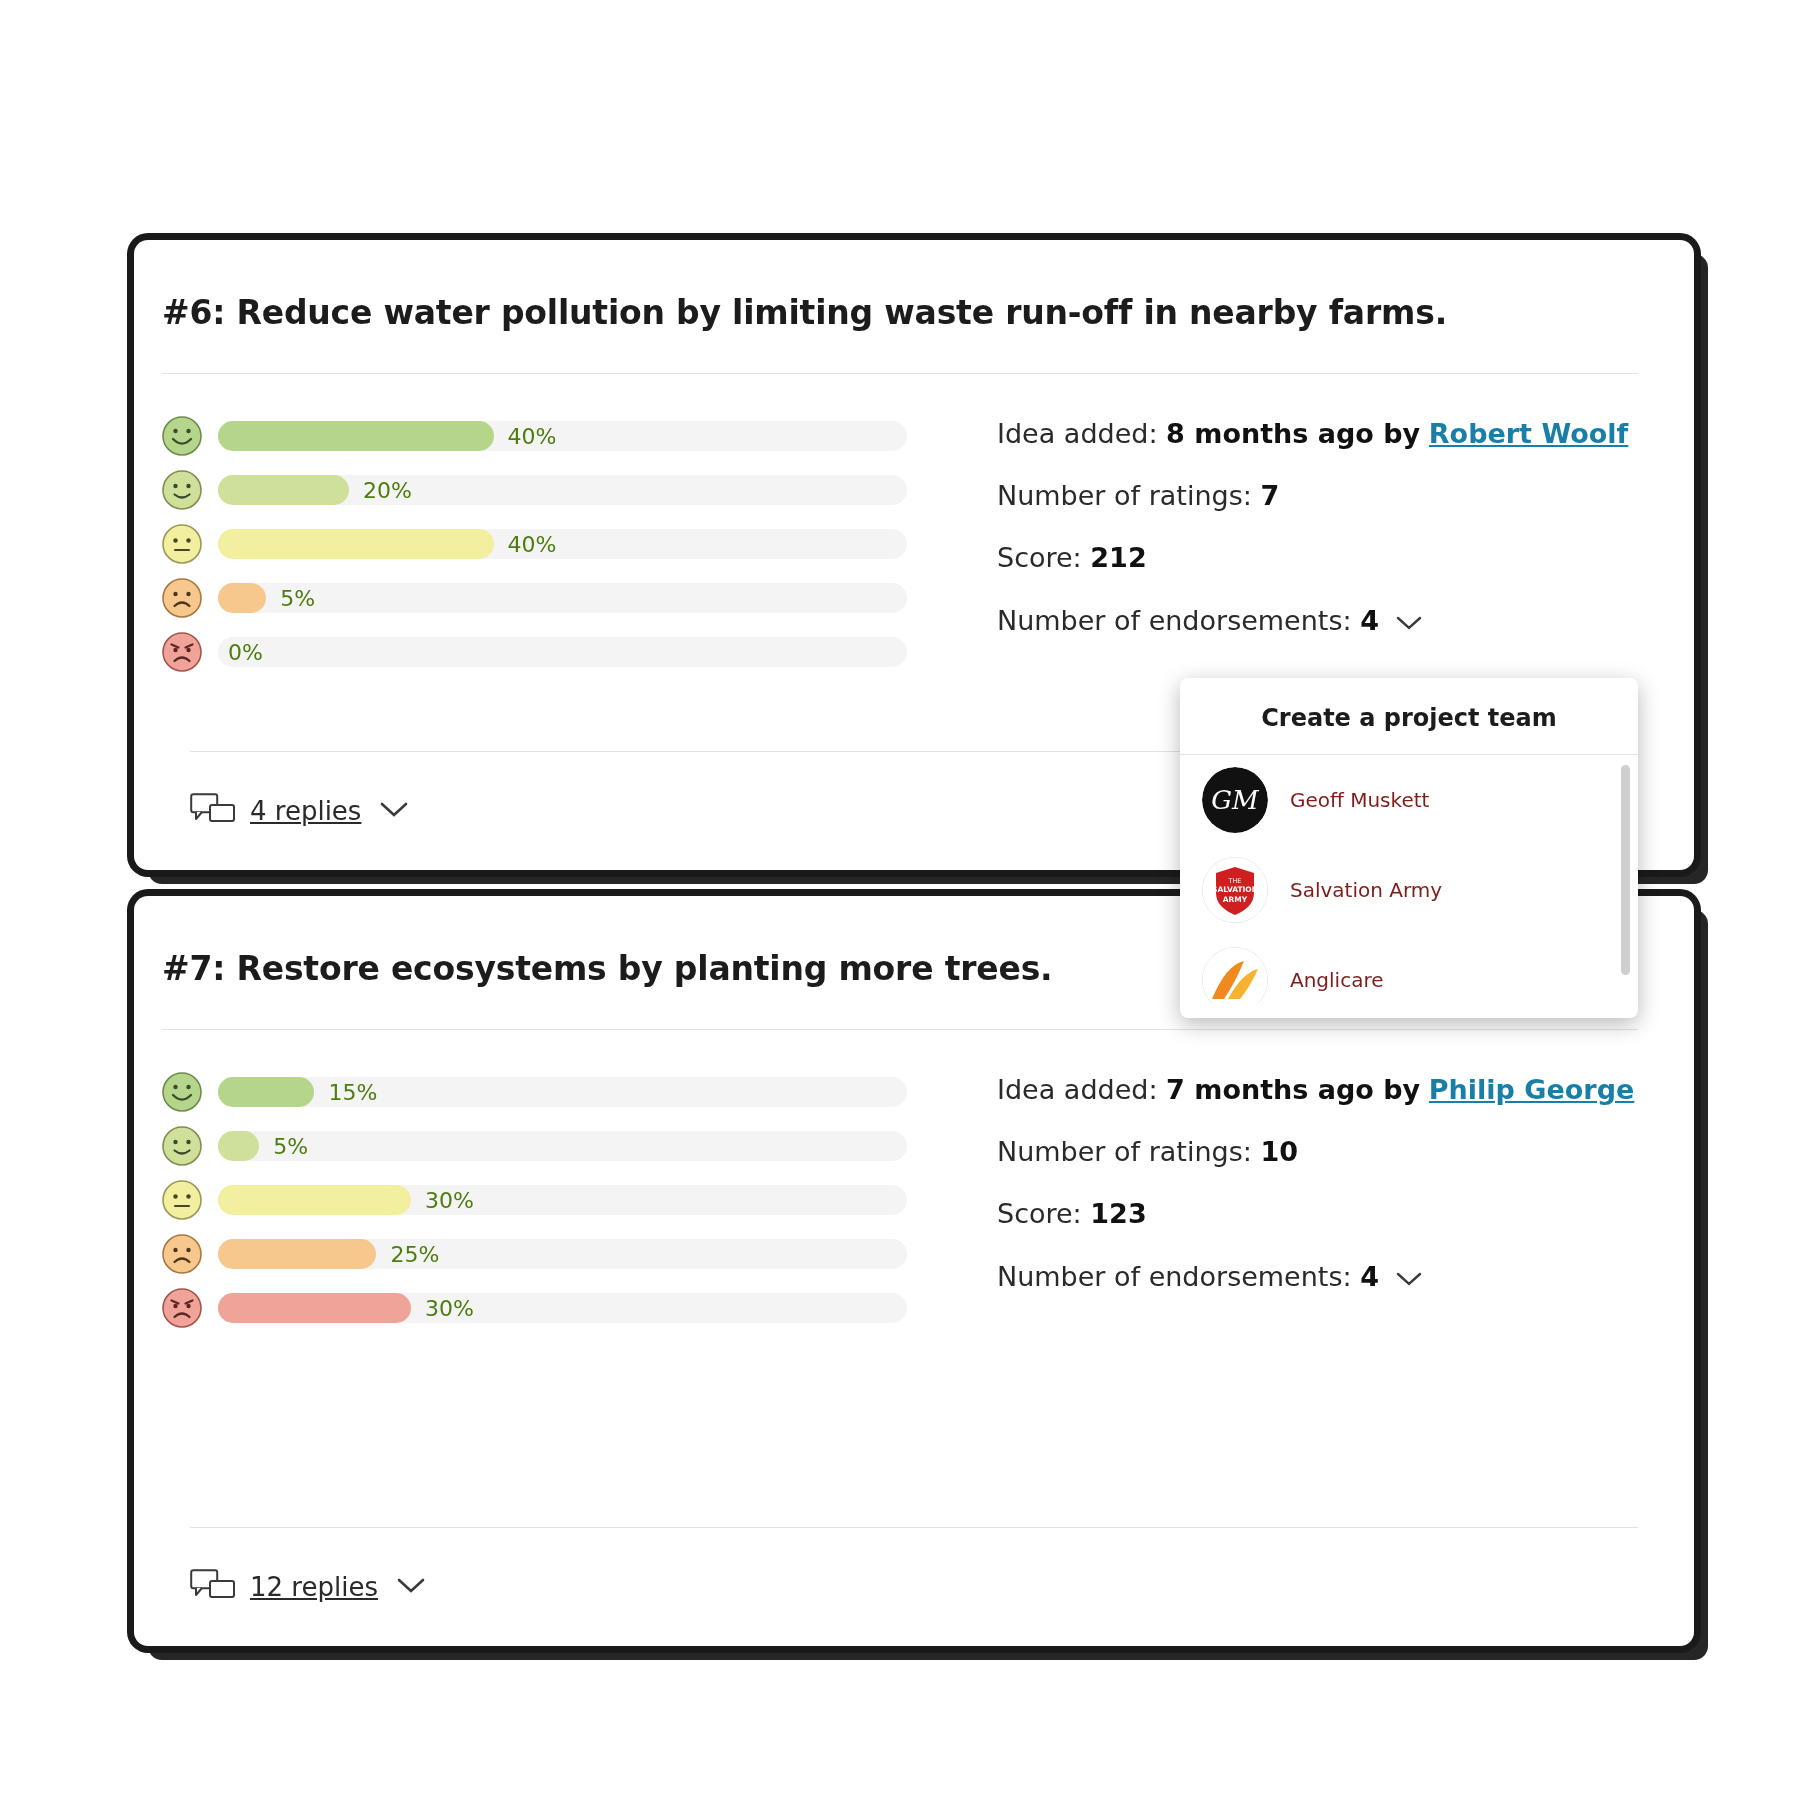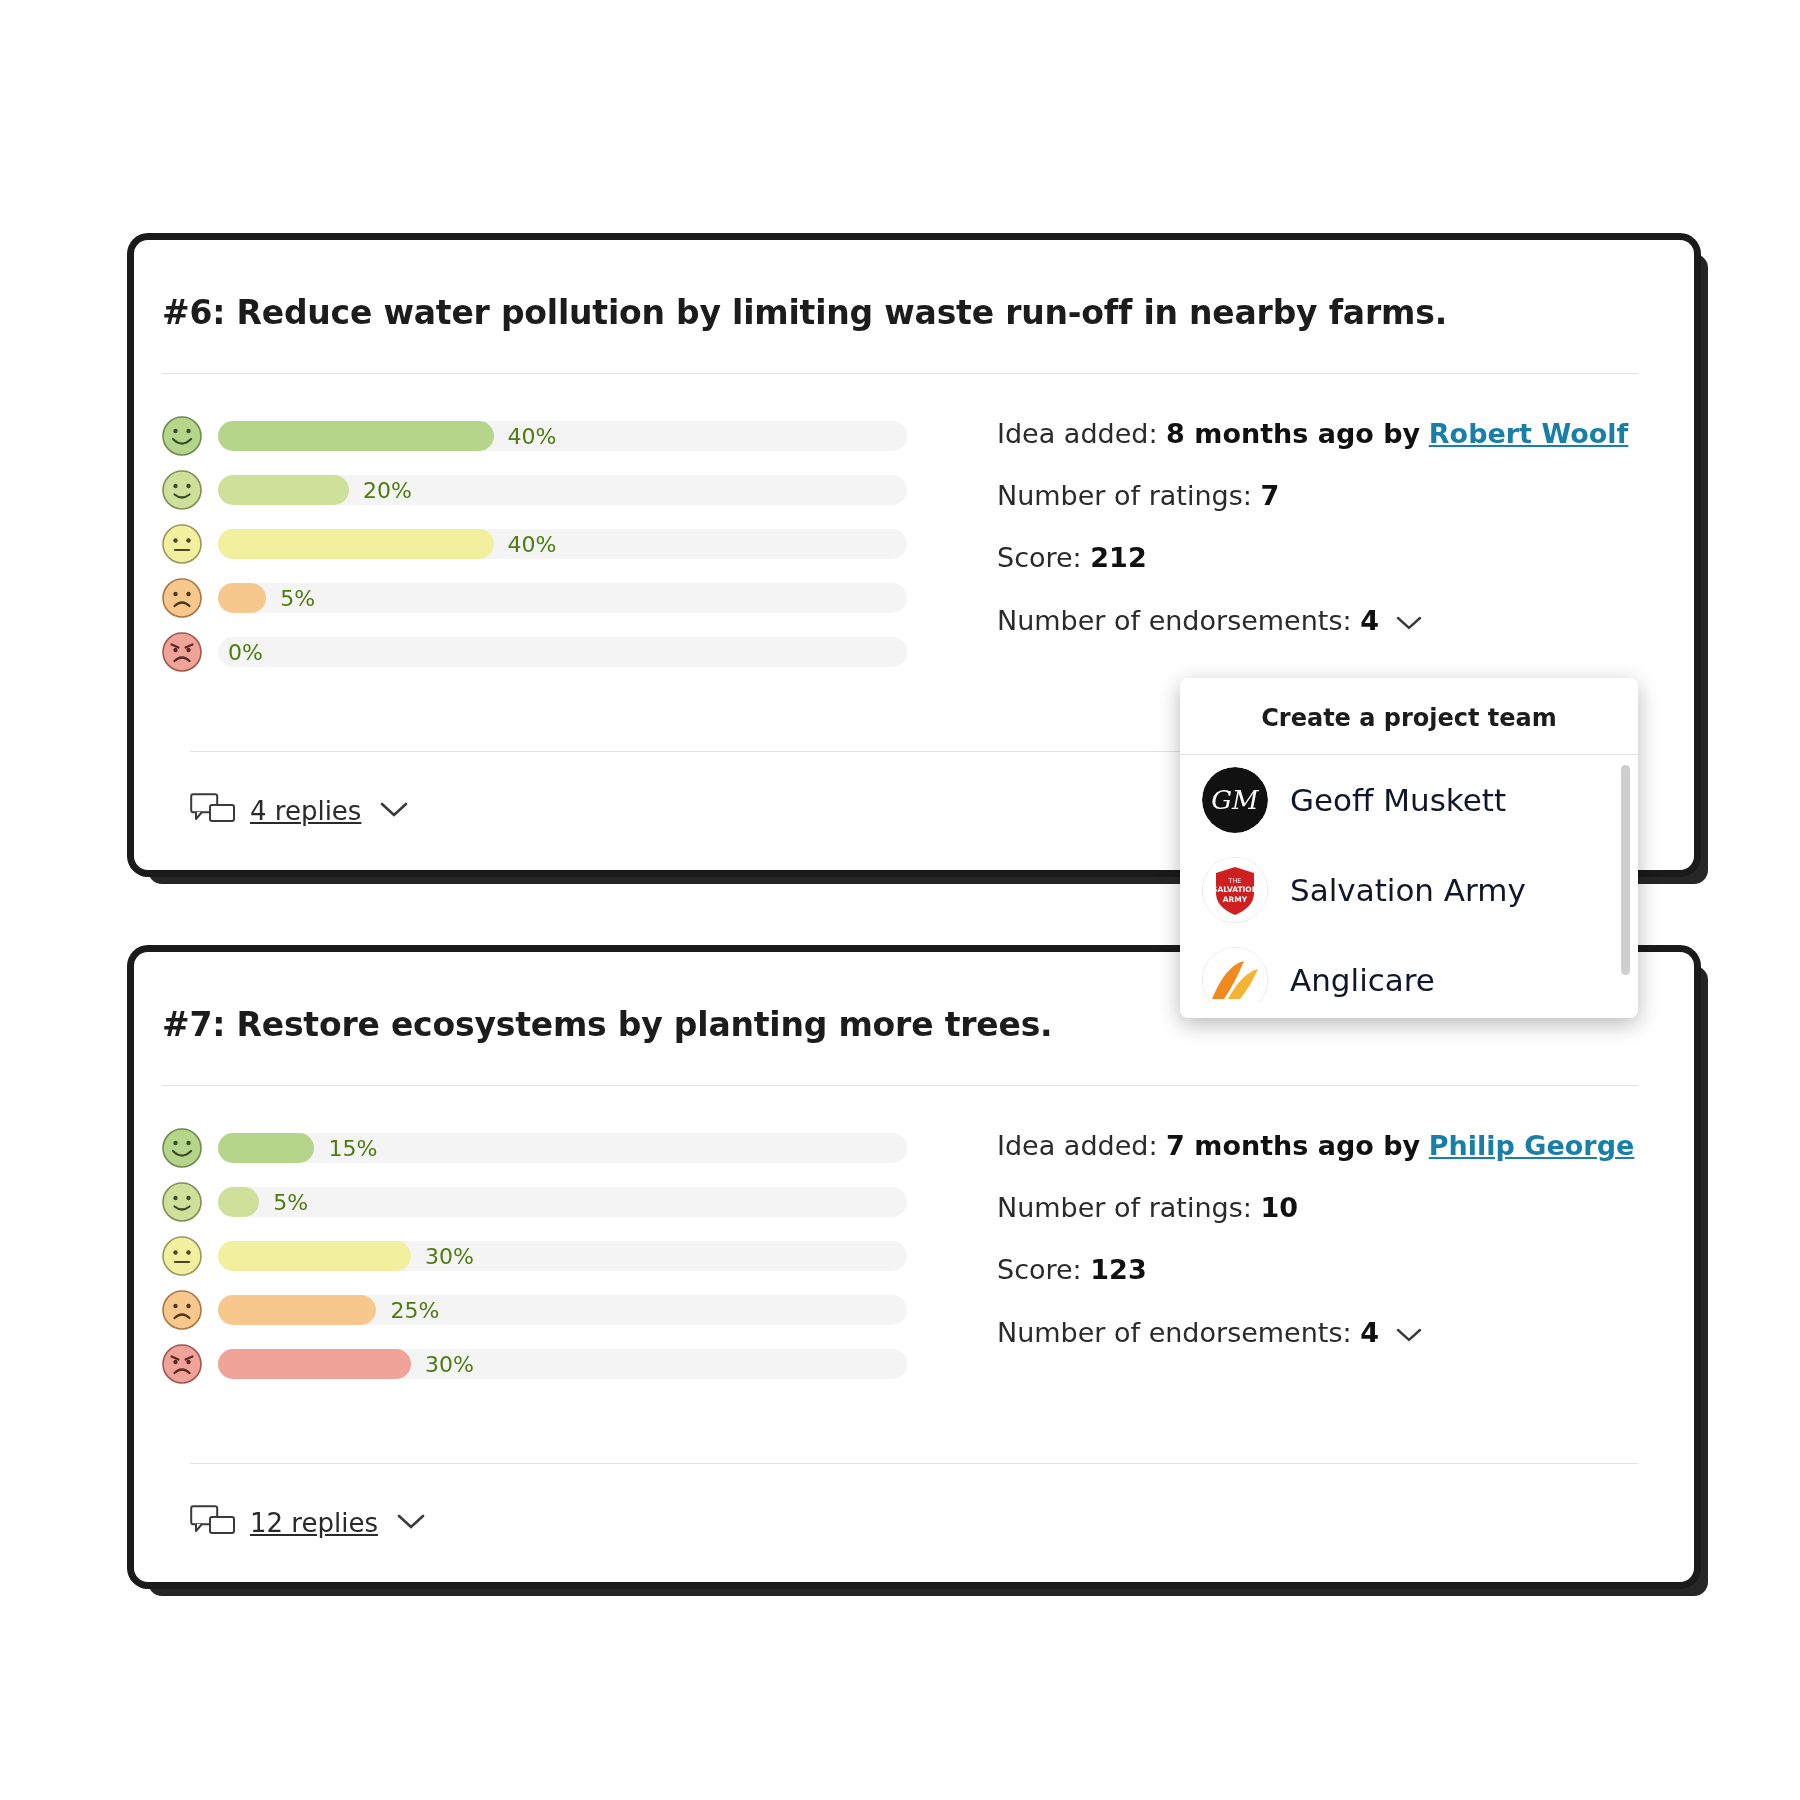--- a/index.html
+++ b/index.html
@@ -25,21 +25,21 @@
     box-shadow: 0 0 0 7px #1a1a1a, 14px 14px 0 0 rgba(20,20,20,0.92);
   }
   .card-inner {
     padding: 52px 56px 0 28px;
     height: 100%;
     box-sizing: border-box;
     position: relative;
   }
 
   #card-idea-6 { left: 134px; top: 240px; width: 1560px; height: 630px; }
-  #card-idea-7 { left: 134px; top: 952px; width: 1560px; height: 630px; }
+  #card-idea-7 { left: 134px; top: 896px; width: 1560px; height: 750px; }
 
   .idea-title {
     font-family: "DejaVu Sans", sans-serif;
     font-size: 33px;
     font-weight: bold;
     color: #1c1c1c;
     letter-spacing: -0.2px;
     margin: 0;
     line-height: 1.25;
   }
@@ -181,22 +181,22 @@
     border-radius: 50%;
     flex: 0 0 66px;
     margin-right: 22px;
     display: flex;
     align-items: flex-start;
     justify-content: center;
     overflow: hidden;
     background: #fff;
   }
   .pop-name {
-    font-size: 31px;
-    color: #0f172a;
+    font-size: 20px;
+    color: #7f1d1d;
   }
   .pop-scrollbar {
     position: absolute;
     right: 8px;
     top: 10px;
     width: 9px;
     height: 210px;
     background: #cfcfcf;
     border-radius: 5px;
     cursor: pointer;

